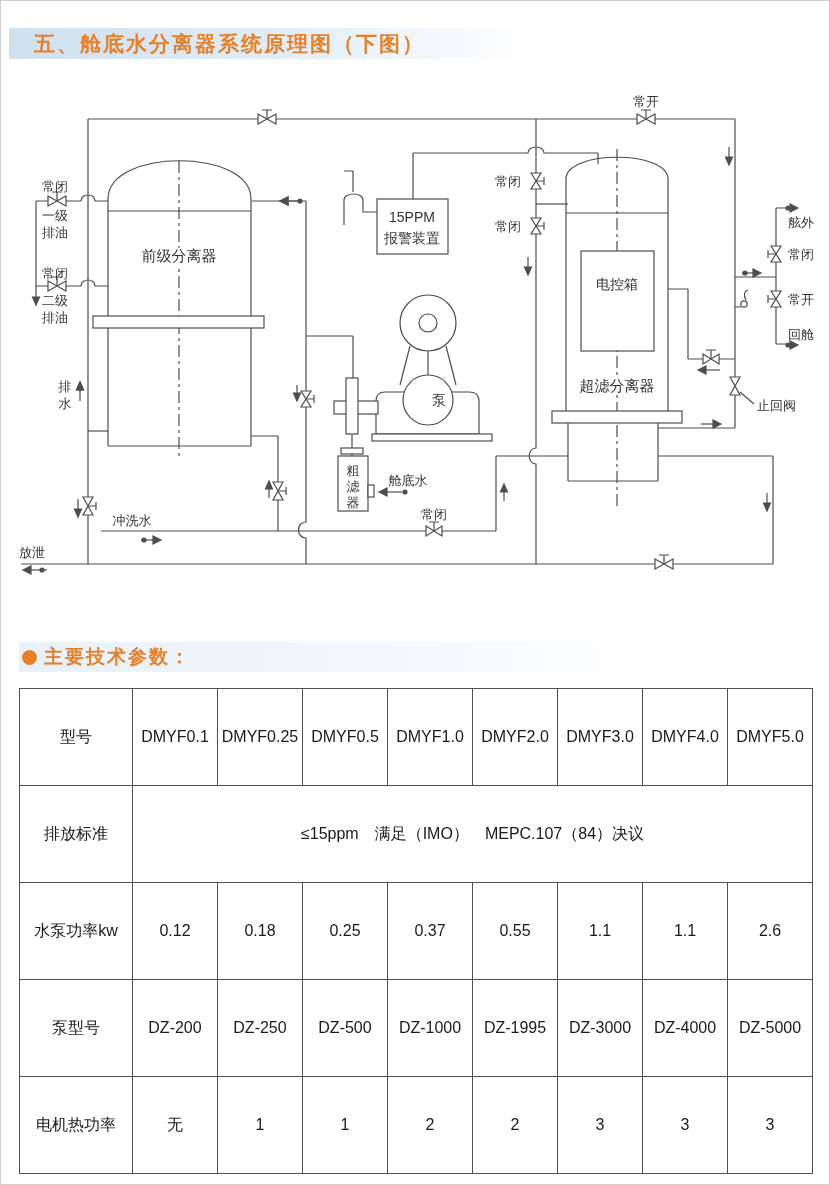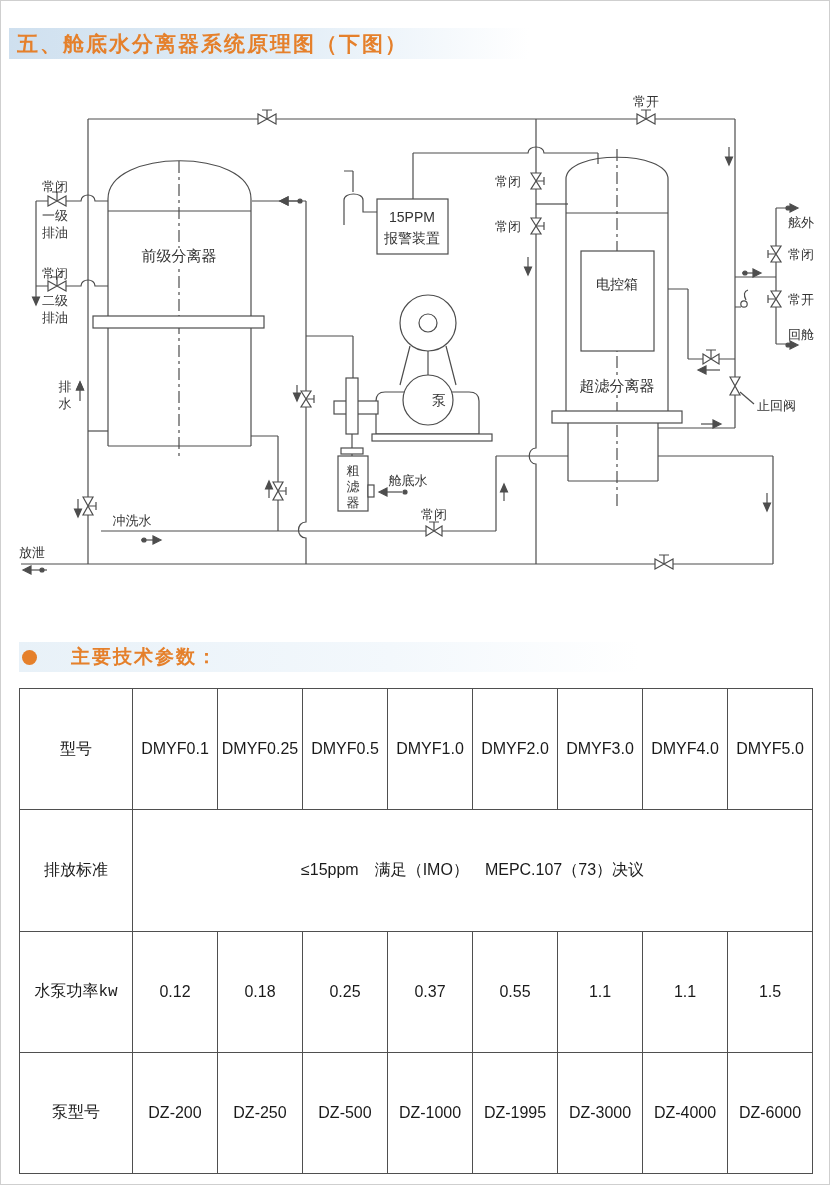--- a/index.html
+++ b/index.html
@@ -2,32 +2,32 @@
 <html><head>
 <meta charset="utf-8">
 <style>
   html,body{margin:0;padding:0;background:#e9e9e9;}
   .page{position:relative;width:830px;height:1185px;background:#fff;margin:0 auto;
         border:1px solid #cfcfcf;box-sizing:border-box;overflow:hidden;
         font-family:"Liberation Sans",sans-serif;color:#222;}
   .title-strip{position:absolute;left:8px;top:27px;width:520px;height:31px;
         background:linear-gradient(to right,#cfe0ef 0%,#e3eef7 55%,rgba(255,255,255,0) 100%);
         display:flex;align-items:center;}
-  .title-strip .t{font-size:21px;font-weight:bold;color:#e5802b;letter-spacing:2px;padding-left:8px;white-space:nowrap;}
+  .title-strip .t{font-size:21px;font-weight:bold;color:#e5802b;letter-spacing:2px;padding-left:8px;white-space:nowrap;margin-left:17px;}
   .section-head{position:absolute;left:18px;top:641px;width:620px;height:30px;
         background:linear-gradient(to right,#e8f1f8 0%,#f3f8fc 60%,rgba(255,255,255,0) 100%);
-        display:flex;align-items:center;gap:27px;}
+        display:flex;align-items:center;}
   .bullet{width:15px;height:15px;border-radius:50%;background:#e5802b;margin:0 7px 0 3px;flex:0 0 auto;}
   .section-head .t{font-size:19px;font-weight:bold;color:#e5802b;letter-spacing:2px;white-space:nowrap;}
   svg text{font-family:"Liberation Sans",sans-serif;fill:#333;}
   .params{position:absolute;left:18px;top:687px;width:794px;height:486px;
         border-collapse:collapse;table-layout:fixed;font-size:16px;color:#1a1a1a;}
   .params td{border:1.6px solid #4f4f4f;text-align:center;vertical-align:middle;
         padding:0 2px;height:59px;overflow:hidden;}
-  .params td.lbl{width:108px;font-family:Liberation Mono, monospace;}
+  .params td.lbl{width:108px;}
 </style>
 </head>
 <body>
 
 <div class="page">
 
   <div class="title-strip">
     <span class="t">五、舱底水分离器系统原理图（下图）</span>
   </div>
 
@@ -271,40 +271,51 @@
         <td>DMYF0.25</td>
         <td>DMYF0.5</td>
         <td>DMYF1.0</td>
         <td>DMYF2.0</td>
         <td>DMYF3.0</td>
         <td>DMYF4.0</td>
         <td>DMYF5.0</td>
       </tr>
       <tr>
         <td class="lbl">排放标准</td>
-        <td colspan="8">≤15ppm　满足（IMO）　MEPC.107（73）决议</td>
+        <td colspan="8">≤15ppm　满足（IMO）　MEPC.107（84）决议</td>
       </tr>
       <tr>
         <td class="lbl">水泵功率kw</td>
         <td>0.12</td>
         <td>0.18</td>
         <td>0.25</td>
         <td>0.37</td>
         <td>0.55</td>
         <td>1.1</td>
         <td>1.1</td>
-        <td>1.5</td>
+        <td>2.6</td>
       </tr>
       <tr>
         <td class="lbl">泵型号</td>
         <td>DZ-200</td>
         <td>DZ-250</td>
         <td>DZ-500</td>
         <td>DZ-1000</td>
         <td>DZ-1995</td>
         <td>DZ-3000</td>
         <td>DZ-4000</td>
-        <td>DZ-6000</td>
+        <td>DZ-5000</td>
+      </tr>
+      <tr>
+        <td class="lbl">电机热功率</td>
+        <td>无</td>
+        <td>1</td>
+        <td>1</td>
+        <td>2</td>
+        <td>2</td>
+        <td>3</td>
+        <td>3</td>
+        <td>3</td>
       </tr>
     </tbody>
   </table>
 
 </div>
 
 </body></html>

